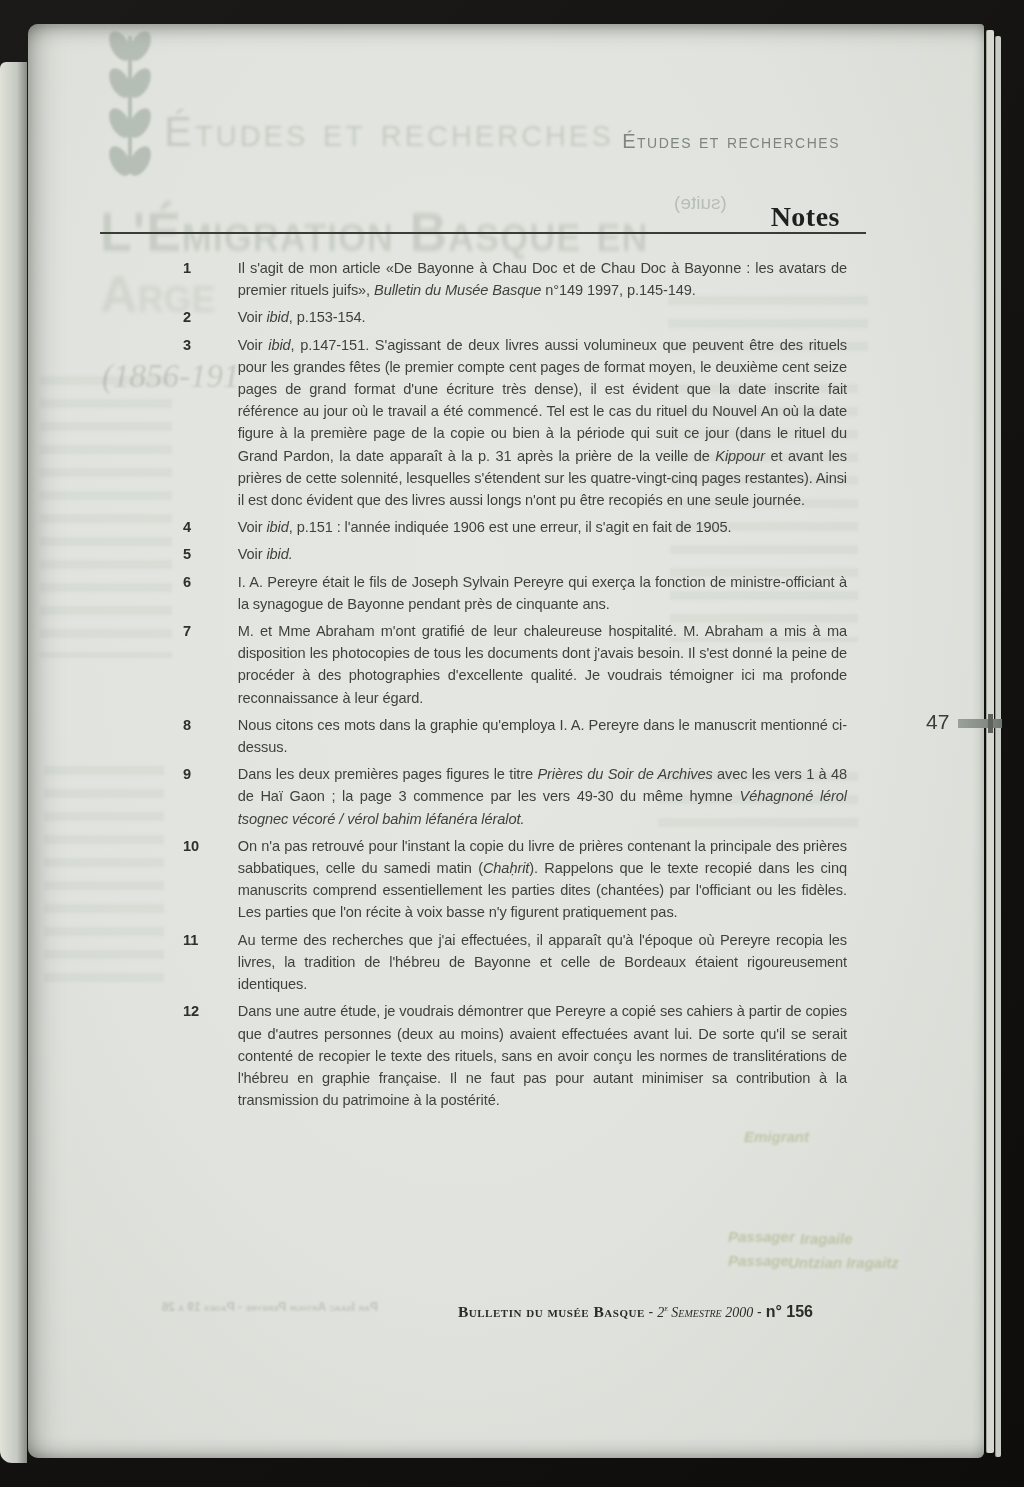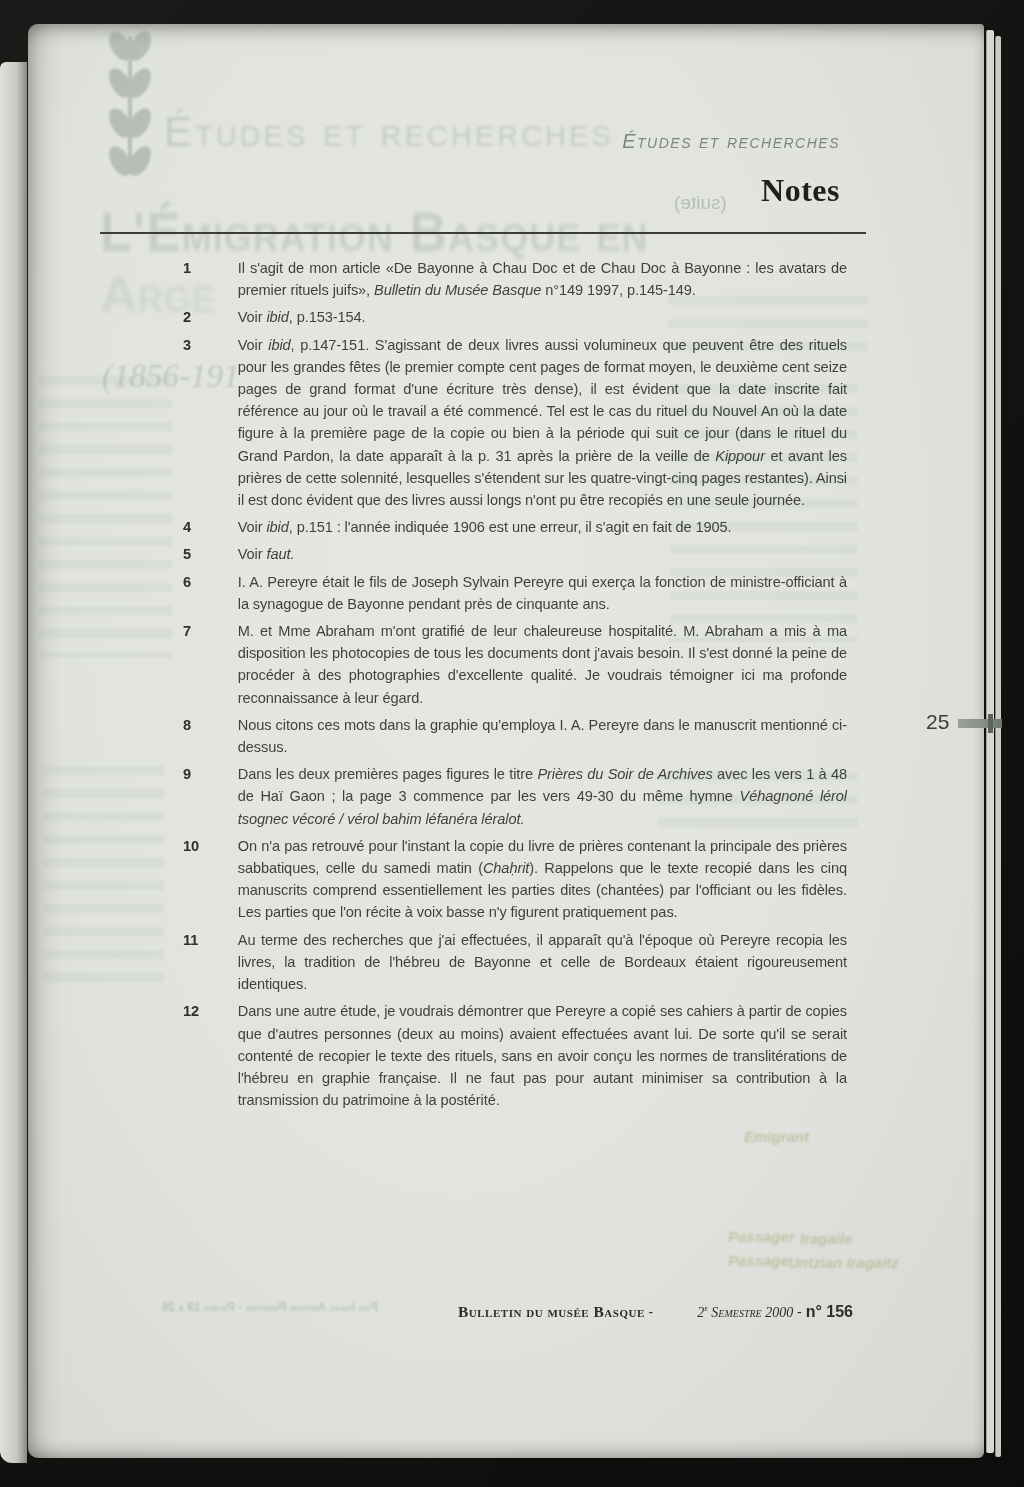--- a/index.html
+++ b/index.html
@@ -51,38 +51,38 @@
     background:repeating-linear-gradient(180deg,rgba(118,132,122,.17) 0 9px,rgba(0,0,0,0) 9px 23px);}
   .s1{left:640px;top:272px;width:200px;height:56px;}
   .s2{left:12px;top:352px;width:132px;height:282px;}
   .s3{left:642px;top:360px;width:188px;height:258px;}
   .s4{left:630px;top:748px;width:200px;height:58px;}
   .s5{left:16px;top:742px;width:120px;height:230px;}
   
   .content{position:absolute;inset:0;z-index:2;}
   .section-label{
     position:absolute;right:144px;top:106px;
-    font-variant:small-caps;font-size:20px;letter-spacing:1.5px;color:#7e857e;font-style:italic;
+    font-variant:small-caps;font-size:20px;letter-spacing:1.5px;color:#7e857e;
   }
   .notes-title{
-    position:absolute;right:144px;top:148px;
-    font-family:"Liberation Serif",serif;font-weight:bold;font-size:32px;color:#1f201d;
+    position:absolute;right:144px;top:177px;
+    font-family:"Liberation Serif",serif;font-weight:bold;font-size:28px;color:#1f201d;
     letter-spacing:.5px;
   }
   .rule{position:absolute;left:72px;top:208px;width:766px;height:2px;background:#3c3c37;}
   .notes-list{position:absolute;left:152px;top:233px;width:667px;color:#3f423c;}
   .note{display:flex;margin-bottom:5px;}
   .num{width:55px;padding-left:3px;font-weight:bold;font-size:14.6px;line-height:22.2px;color:#2e302b;}
   .txt{width:612px;font-size:14.6px;line-height:22.2px;letter-spacing:-.1px;text-align:justify;}
   .it{font-style:italic;}
   .footer{
     position:absolute;left:430px;top:1279px;white-space:nowrap;color:#2c2d29;font-size:14px;
   }
   .f-journal{font-variant:small-caps;font-weight:bold;font-size:15.5px;font-family:"Liberation Serif",serif;letter-spacing:.5px;}
-  .f-period{font-variant:small-caps;font-style:italic;font-family:"Liberation Serif",serif;font-size:14px;margin-left:40px;}
+  .f-period{font-variant:small-caps;font-style:italic;font-family:"Liberation Serif",serif;font-size:14px;}
   .f-sup{font-size:9px;vertical-align:super;}
   .f-num{font-weight:bold;font-size:16px;}
   
   .tab-num{position:absolute;left:926px;top:710px;font-size:21px;color:#3a3c38;z-index:3;}
   .tab-bar{position:absolute;left:958px;top:719px;width:44px;height:9px;z-index:3;
     background:linear-gradient(90deg,#9aa09a 0%,#868c86 60%,#6e746e 100%);}
   .tab-notch{position:absolute;left:988px;top:714px;width:5px;height:19px;background:#5d625d;z-index:3;}
 </style>
 </head>
 <body>
@@ -142,21 +142,21 @@
           <div class="note">
             <div class="num">3</div>
             <div class="txt"><span>Voir </span><span class="it">ibid</span><span>, p.147-151. S'agissant de deux livres aussi volumineux que peuvent être des rituels pour les grandes fêtes (le premier compte cent pages de format moyen, le deuxième cent seize pages de grand format d'une écriture très dense), il est évident que la date inscrite fait référence au jour où le travail a été commencé. Tel est le cas du rituel du Nouvel An où la date figure à la première page de la copie ou bien à la période qui suit ce jour (dans le rituel du Grand Pardon, la date apparaît à la p. 31 après la prière de la veille de </span><span class="it">Kippour</span><span> et avant les prières de cette solennité, lesquelles s'étendent sur les quatre-vingt-cinq pages restantes). Ainsi il est donc évident que des livres aussi longs n'ont pu être recopiés en une seule journée.</span></div>
           </div>
           <div class="note">
             <div class="num">4</div>
             <div class="txt"><span>Voir </span><span class="it">ibid</span><span>, p.151 : l'année indiquée 1906 est une erreur, il s'agit en fait de 1905.</span></div>
           </div>
           <div class="note">
             <div class="num">5</div>
-            <div class="txt"><span>Voir </span><span class="it">faut.</span></div>
+            <div class="txt"><span>Voir </span><span class="it">ibid.</span></div>
           </div>
           <div class="note">
             <div class="num">6</div>
             <div class="txt"><span>I. A. Pereyre était le fils de Joseph Sylvain Pereyre qui exerça la fonction de ministre-officiant à la synagogue de Bayonne pendant près de cinquante ans.</span></div>
           </div>
           <div class="note">
             <div class="num">7</div>
             <div class="txt"><span>M. et Mme Abraham m'ont gratifié de leur chaleureuse hospitalité. M. Abraham a mis à ma disposition les photocopies de tous les documents dont j'avais besoin. Il s'est donné la peine de procéder à des photographies d'excellente qualité. Je voudrais témoigner ici ma profonde reconnaissance à leur égard.</span></div>
           </div>
           <div class="note">
@@ -178,17 +178,17 @@
           <div class="note">
             <div class="num">12</div>
             <div class="txt"><span>Dans une autre étude, je voudrais démontrer que Pereyre a copié ses cahiers à partir de copies que d'autres personnes (deux au moins) avaient effectuées avant lui. De sorte qu'il se serait contenté de recopier le texte des rituels, sans en avoir conçu les normes de translitérations de l'hébreu en graphie française. Il ne faut pas pour autant minimiser sa contribution à la transmission du patrimoine à la postérité.</span></div>
           </div>
         </div>
 
       <div class="footer"><span class="f-journal">Bulletin du musée Basque</span><span> - </span><span class="f-period"><span>2</span><span class="f-sup">e</span><span> Semestre 2000</span></span><span> - </span><span class="f-num">n° 156</span></div>
     </div>
   </div>
 
-  <div class="tab-num">25</div>
+  <div class="tab-num">47</div>
   <div class="tab-bar"></div>
   <div class="tab-notch"></div>
 
 </div>
 
 </body></html>

